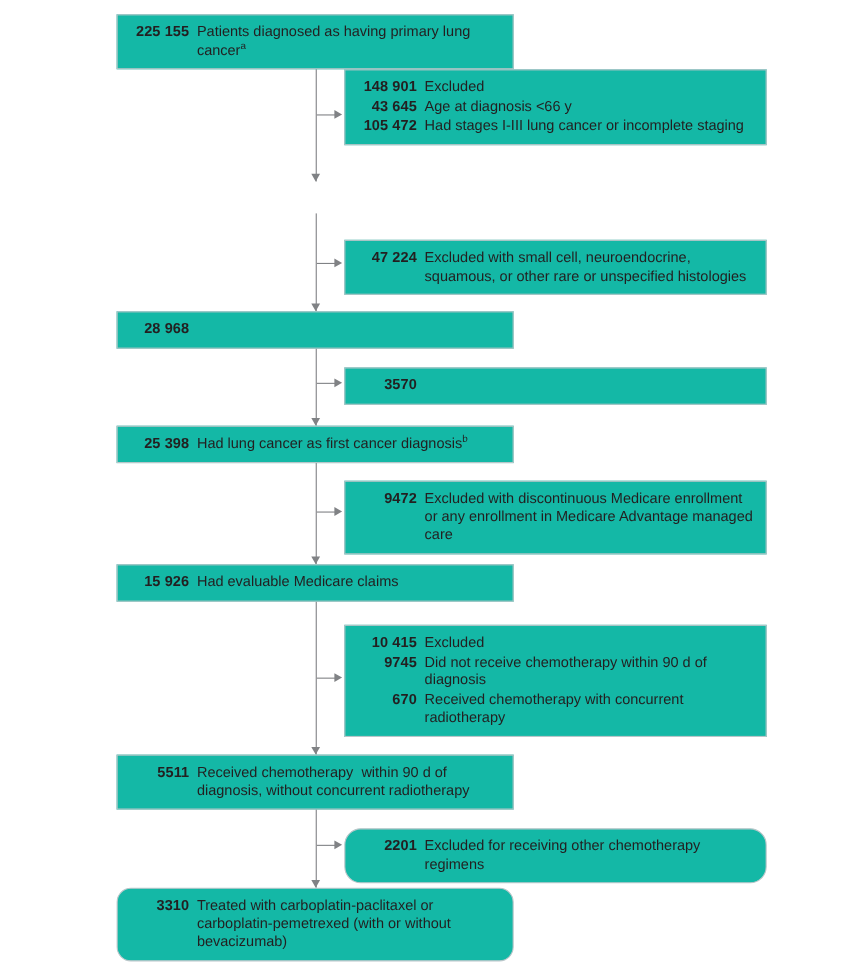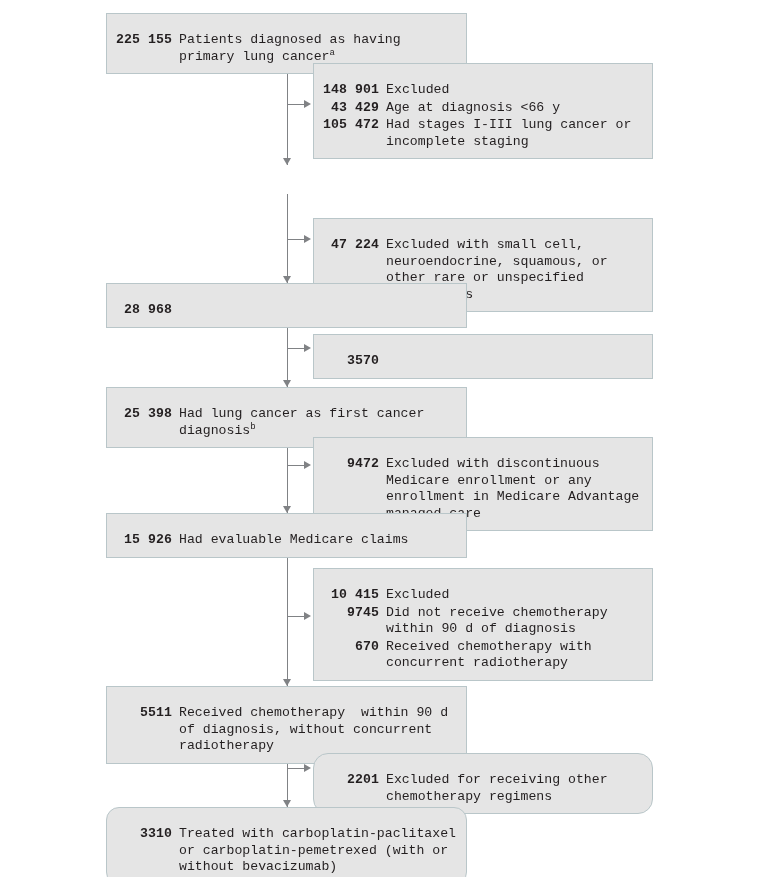--- a/index.html
+++ b/index.html
@@ -50,27 +50,26 @@
     border-left: 4.5px solid transparent;
     border-right: 4.5px solid transparent;
     border-top: 7px solid #808285;
     left: 283.2px;
   }
 
   
   .box {
     position: absolute;
     box-sizing: border-box;
-    background: #e5e5e5;
+    background: #14b8a6;
     border: 1px solid #b9c6c9;
-    padding: 18px 9px 8px 9px;
-    font-family: Liberation Mono, monospace;
+    padding: 7px 9px 8px 9px;
   }
   .box.main   { left: 106px;  width: 361px; }
-  .box.excl   { left: 313px;  width: 340px; }
+  .box.excl   { left: 313px;  width: 384px; }
 
   .row {
     display: flex;
     align-items: flex-start;
     line-height: 16.5px;
   }
   .row + .row { margin-top: 1px; }
 
   .num {
     flex: 0 0 auto;
@@ -138,21 +137,21 @@
       <span class="txt"><span>Patients diagnosed as having primary lung cancer</span><sup>a</sup></span>
     </div>
   </div>
 
   <div class="box excl w-excl" style="top:63px;">
     <div class="row">
       <span class="num">148 901</span>
       <span class="txt">Excluded</span>
     </div>
     <div class="row sub">
-      <span class="num">43 429</span>
+      <span class="num">43 645</span>
       <span class="txt">Age at diagnosis &lt;66 y</span>
     </div>
     <div class="row sub">
       <span class="num">105 472</span>
       <span class="txt">Had stages I-III lung cancer or incomplete staging</span>
     </div>
   </div>
 
 
   <div class="box excl w-excl" style="top:218px;">

